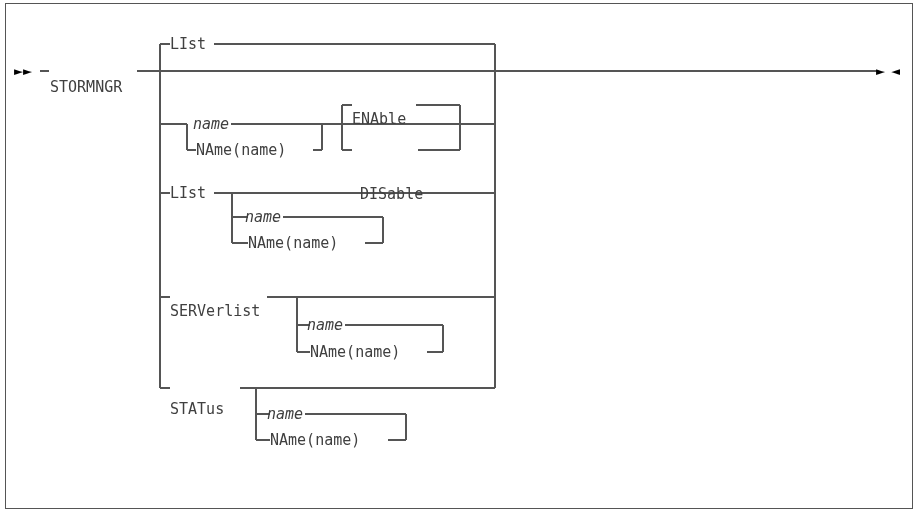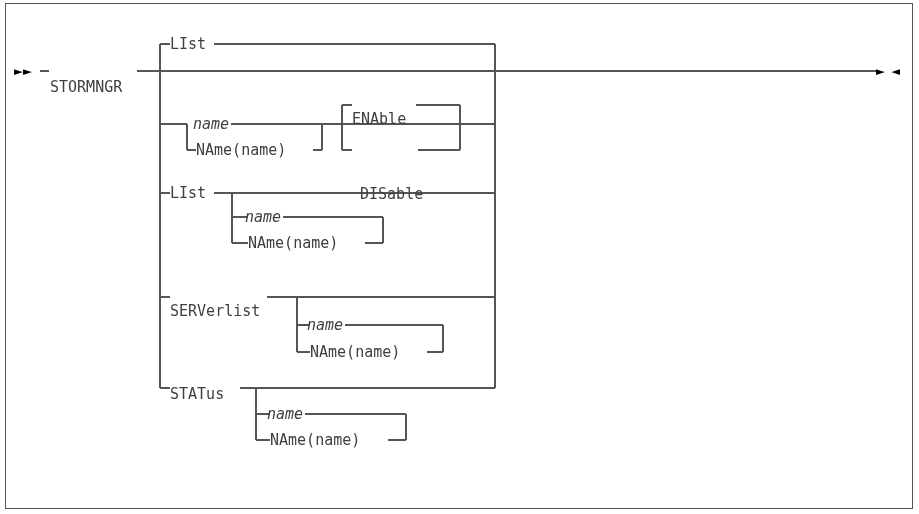--- a/index.html
+++ b/index.html
@@ -143,17 +143,17 @@
   <div class="lbl" style="left:360px; top:143px;margin-top:44px;">DISable</div>
 
   <div class="lbl" style="left:170px; top:186px;">LIst</div>
   <div class="lbl ital" style="left:245px; top:210px;">name</div>
   <div class="lbl" style="left:248px; top:236px;"><span>NAme(</span><span class="ital">name</span><span>)</span></div>
 
   <div class="lbl" style="left:170px; top:304px;">SERVerlist</div>
   <div class="lbl ital" style="left:307px; top:318px;">name</div>
   <div class="lbl" style="left:310px; top:345px;"><span>NAme(</span><span class="ital">name</span><span>)</span></div>
 
-  <div class="lbl" style="left:170px; top:387px;">STATus</div>
+  <div class="lbl" style="left:170px; top:402px;">STATus</div>
   <div class="lbl ital" style="left:267px; top:407px;">name</div>
   <div class="lbl" style="left:270px; top:433px;"><span>NAme(</span><span class="ital">name</span><span>)</span></div>
 
 </div>
 
 </body></html>

